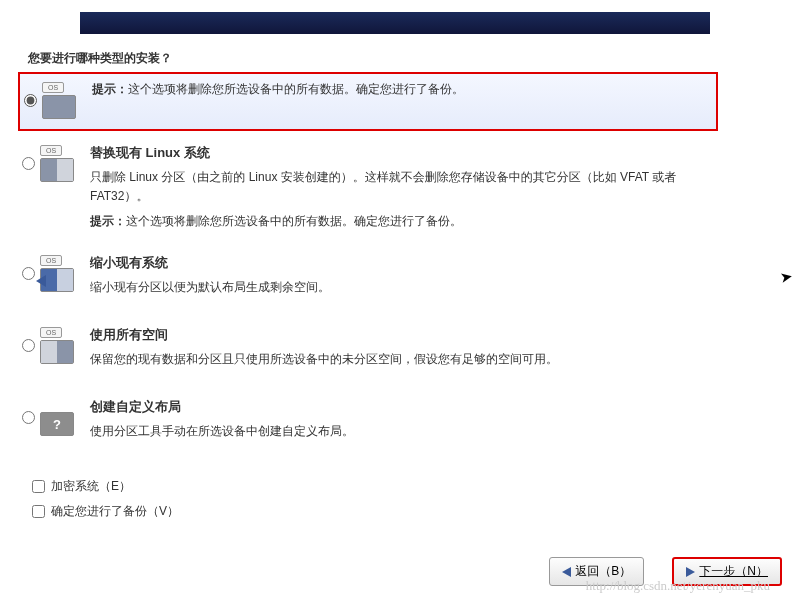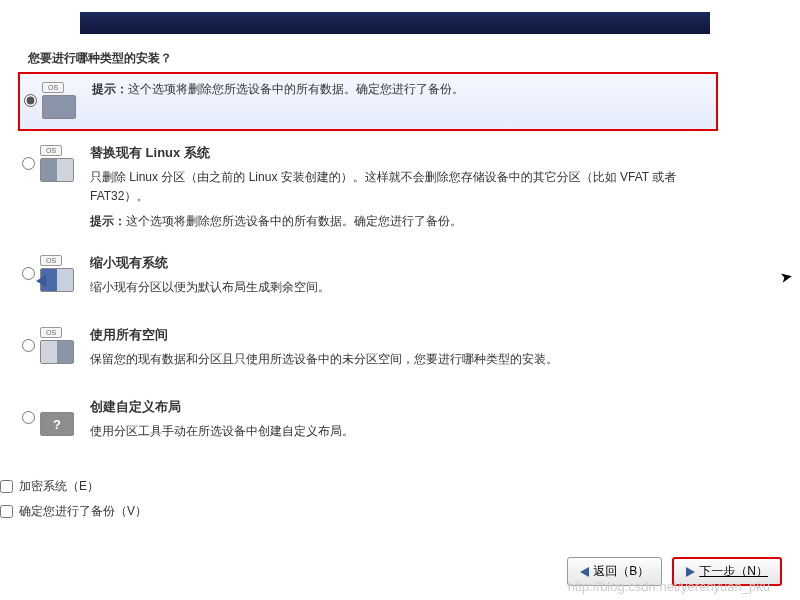--- a/index.html
+++ b/index.html
@@ -90,34 +90,34 @@
   .icon-os.custom .drive .q { color:#fff; font-size:13px; font-weight:bold; }
   .icon-os.shrink .arrow {
     position:absolute; left:-4px; top:20px;
     width:0; height:0;
     border-top:6px solid transparent;
     border-bottom:6px solid transparent;
     border-right:10px solid #3a5a9a;
   }
   .checkboxes {
     position: absolute;
-    left: 0; top: 478px;
+    left: 32px; top: 478px;
   }
   .cb-row {
     display: flex;
     align-items: center;
     margin-bottom: 8px;
     font-size: 12px;
   }
   .cb-row input { margin-right: 6px; }
   .footer {
     position: absolute;
     right: 18px; bottom: 14px;
     display: flex;
-    gap: 10px;
+    gap: 28px;
   }
   .btn {
     display: inline-flex;
     align-items: center;
     gap: 4px;
     border: 1px solid #999;
     background: linear-gradient(#fdfdfd, #e6e6e6);
     padding: 4px 12px;
     font-size: 12px;
     border-radius: 3px;
@@ -129,21 +129,21 @@
     border-top:5px solid transparent;
     border-bottom:5px solid transparent;
   }
   .btn .arrow-l { border-right:9px solid #3a5a9a; }
   .btn .arrow-r { border-left:9px solid #3a5a9a; }
   .watermark {
     position: absolute;
     right: 30px; bottom: 6px;
     color: #ccc;
     font-size: 13px;
-    font-family: Liberation Sans, sans-serif;
+    font-family: Liberation Serif, serif;
     pointer-events: none;
   }
   .cursor {
     position: absolute;
     left: 780px; top: 268px;
     font-size: 15px;
     color:#000;
     transform: rotate(-10deg);
     pointer-events: none;
   }
@@ -213,21 +213,21 @@
       <span class="icon-os free">
         <div class="tab">OS</div>
         <div class="drive">
             <div class="half1"></div>
             <div class="half2"></div>
           </div>
       </span>
     </span>
     <span class="txt">
       <div class="title">使用所有空间</div>
-      <div class="desc">保留您的现有数据和分区且只使用所选设备中的未分区空间，您要进行哪种类型的安装。</div>
+      <div class="desc">保留您的现有数据和分区且只使用所选设备中的未分区空间，假设您有足够的空间可用。</div>
     </span>
   </label>
 
   <label class="opt">
     <span class="radio-wrap"><input type="radio" name="installtype" style=""></span>
     <span class="ic-wrap">
       <span class="icon-os custom">
         <div class="tab" style="visibility:hidden">OS</div>
         <div class="drive">
             <div class="q">?</div>

